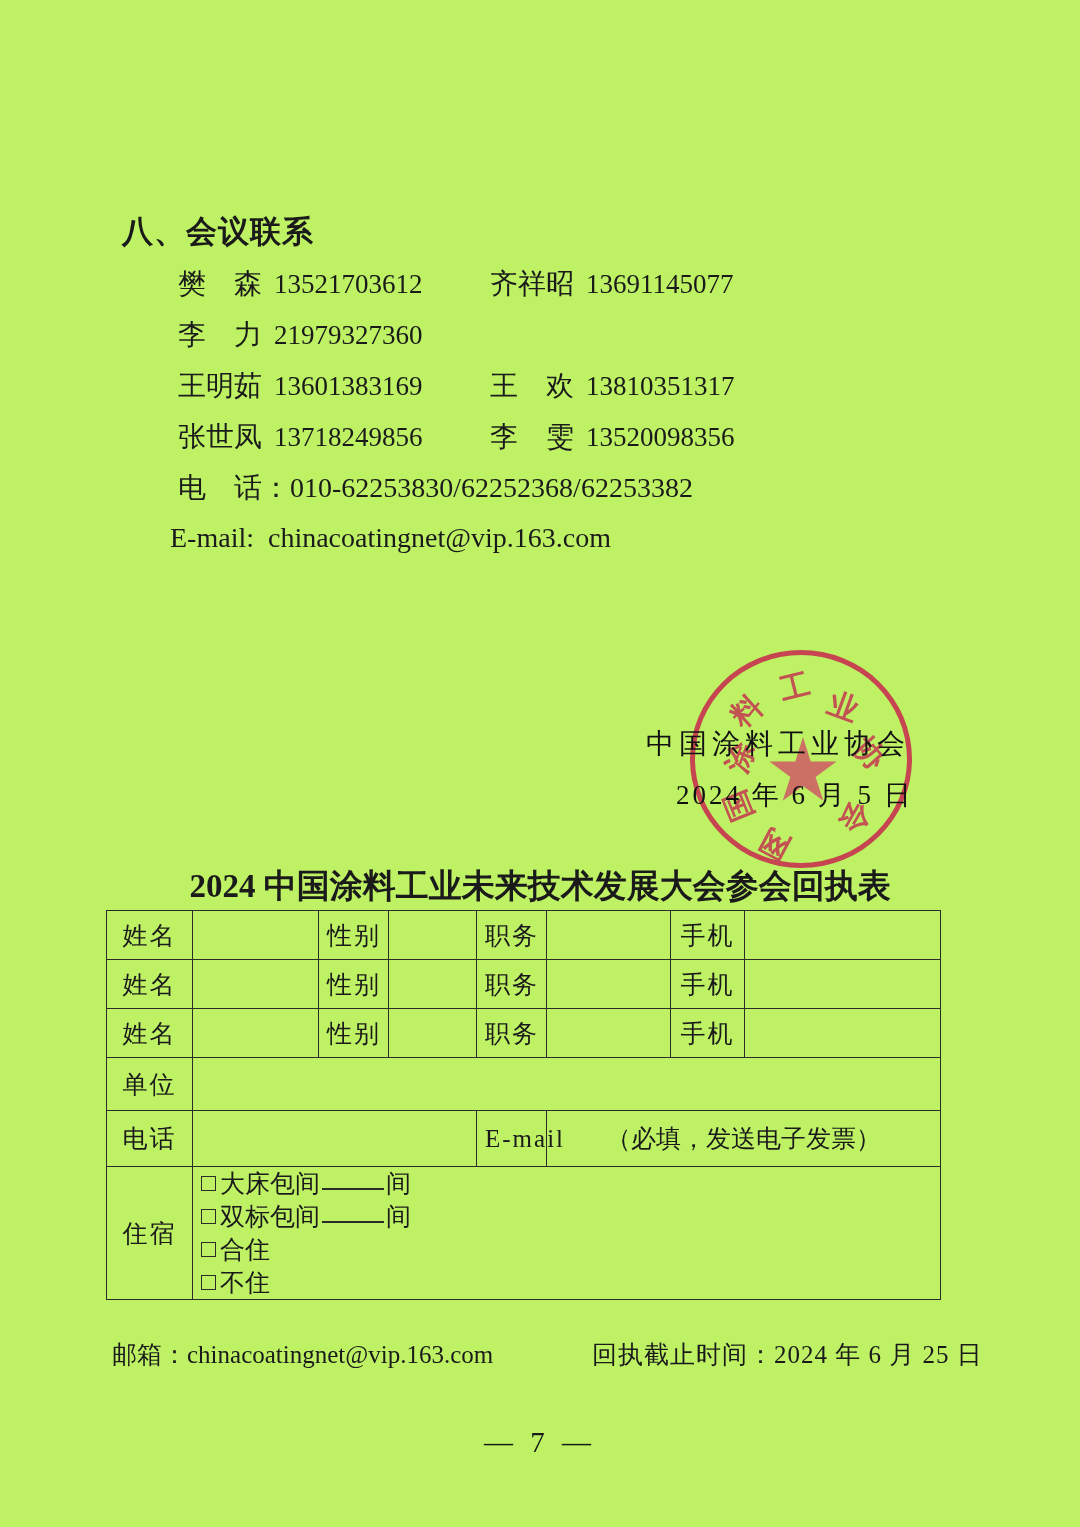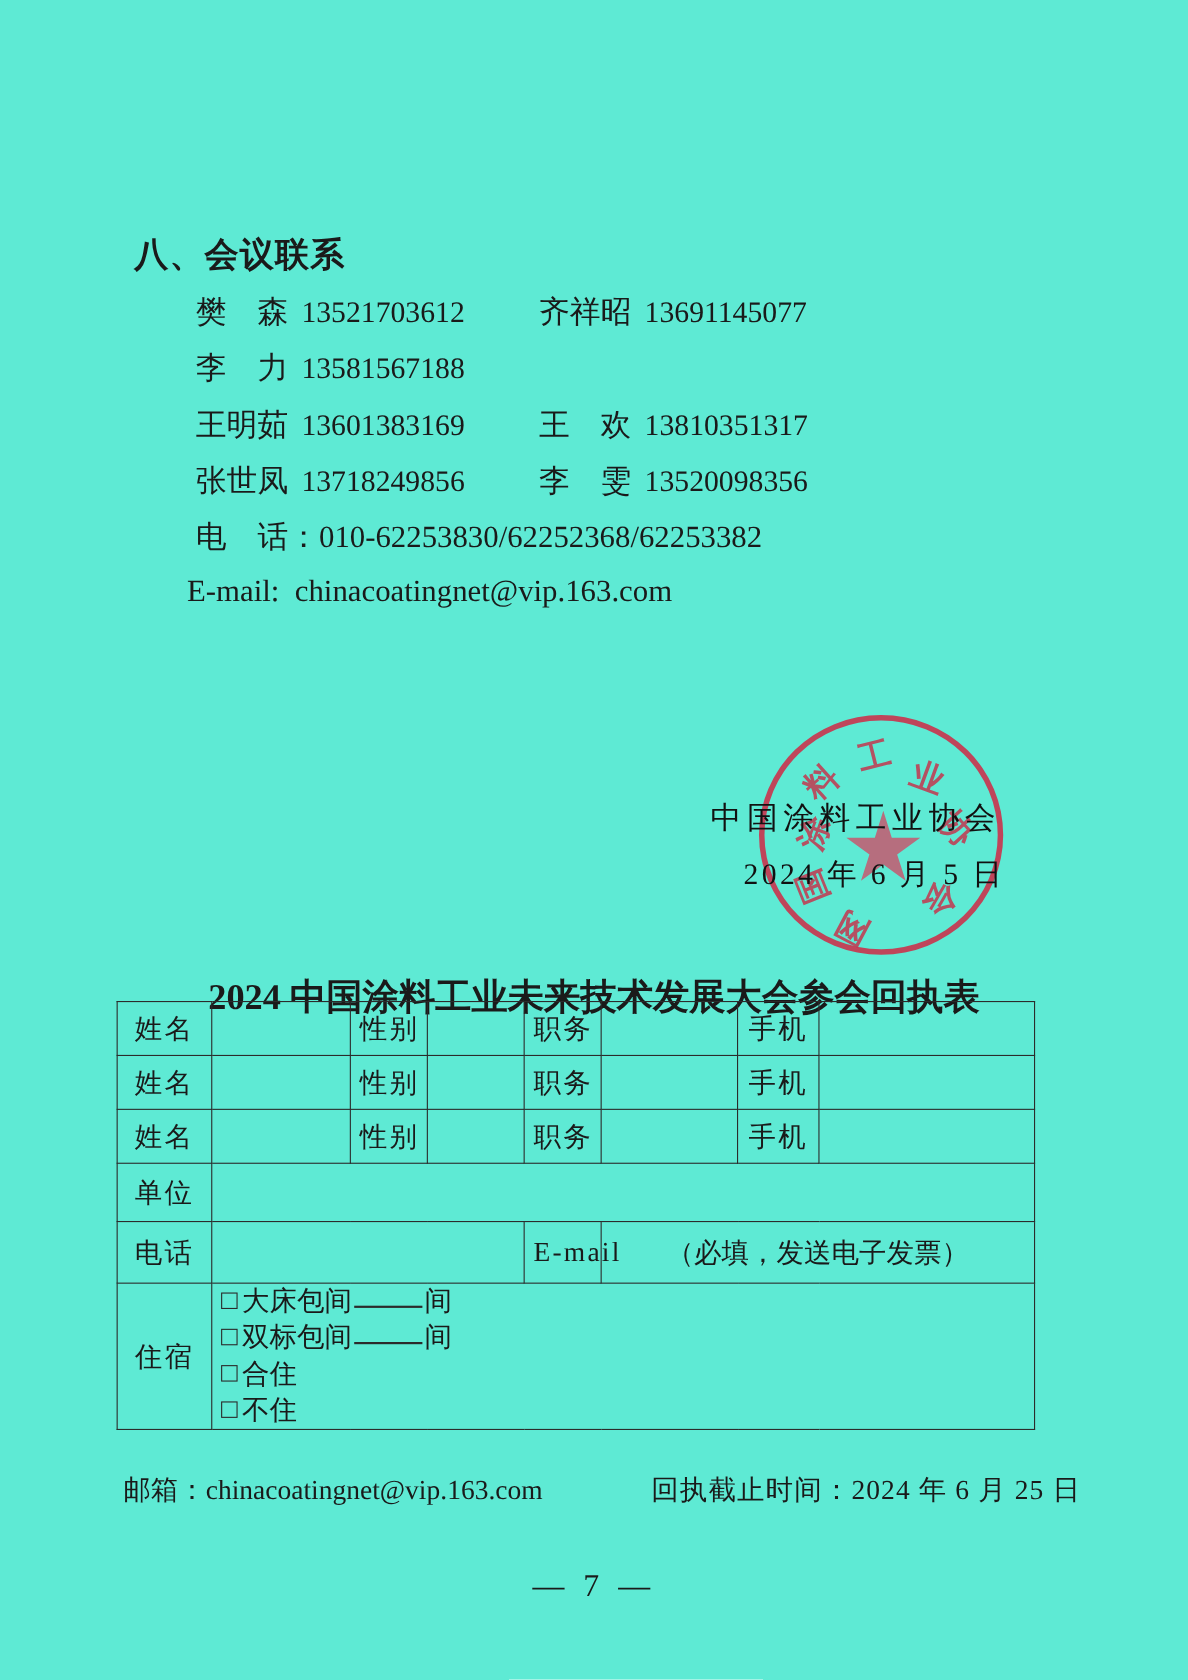--- a/index.html
+++ b/index.html
@@ -8,21 +8,21 @@
     background: #ffffff;
   }
   body {
     font-family: "Liberation Serif", "DejaVu Serif", serif;
     color: #1a1a1a;
   }
   #page {
     position: relative;
     width: 1080px;
     height: 1527px;
-    background: #5eead4;
+    background: #bef264;
     overflow: hidden;
   }
 
   
   .section-heading {
     position: absolute;
     left: 122px;
     top: 211px;
     font-size: 31px;
     font-weight: bold;
@@ -142,21 +142,20 @@
   
   .form-title {
     position: absolute;
     left: 0;
     top: 864px;
     width: 1080px;
     text-align: center;
     font-size: 33px;
     font-weight: bold;
     letter-spacing: 0px;
-    margin-top: 20px;
   }
 
   
   .form-table {
     position: absolute;
     left: 106px;
     top: 910px;
     width: 834px;
     border-collapse: collapse;
     table-layout: fixed;
@@ -246,21 +245,21 @@
       <span class="contact-col-left">
         <span class="c-name">樊　森</span><span class="c-phone">13521703612</span>
       </span>
       <span class="contact-col-right">
         <span class="c-name">齐祥昭</span><span class="c-phone">13691145077</span>
       </span>
     </div>
 
     <div class="contact-row">
       <span class="contact-col-left">
-        <span class="c-name">李　力</span><span class="c-phone">13581567188</span>
+        <span class="c-name">李　力</span><span class="c-phone">21979327360</span>
       </span>
     </div>
 
     <div class="contact-row">
       <span class="contact-col-left">
         <span class="c-name">王明茹</span><span class="c-phone">13601383169</span>
       </span>
       <span class="contact-col-right">
         <span class="c-name">王　欢</span><span class="c-phone">13810351317</span>
       </span>

